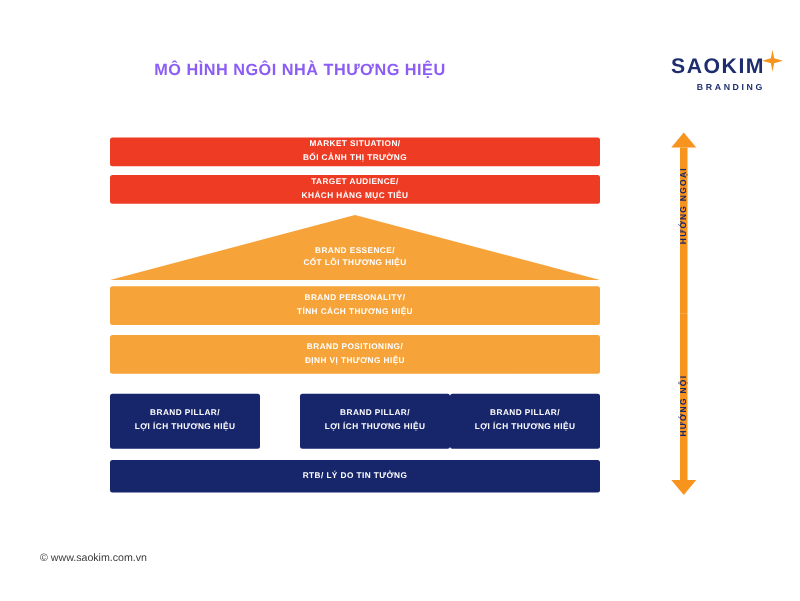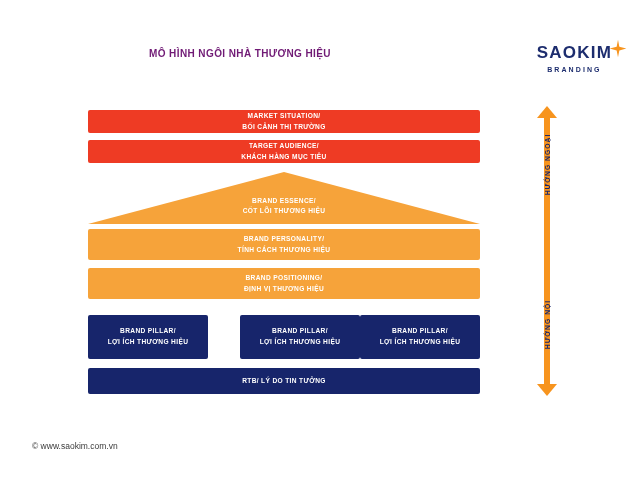--- a/index.html
+++ b/index.html
@@ -20,31 +20,31 @@
     inset: 0;
   }
 
   
   .title {
     position: absolute;
     left: 0;
     top: 48px;
     width: 480px;
     text-align: center;
-    font-size: 10px;
+    font-size: 13px;
     font-weight: bold;
     letter-spacing: 0.4px;
-    color: #701a75;
+    color: #8b5cf6;
   }
 
   .logo {
     position: absolute;
     right: 28px;
     top: 44px;
-    text-align: center;
+    text-align: right;
     line-height: 1;
     margin-left: 39px;
   }
   .logo-main {
     font-size: 17px;
     font-weight: bold;
     color: #1d2d6e;
     letter-spacing: 1.2px;
     display: inline-block;
   }

